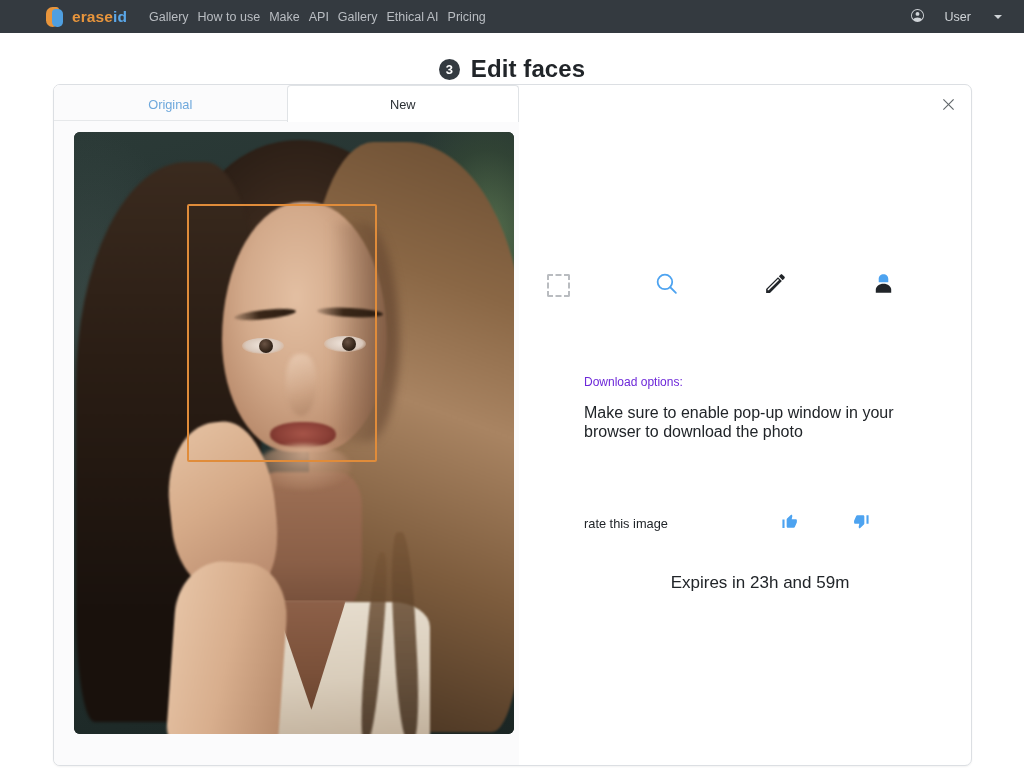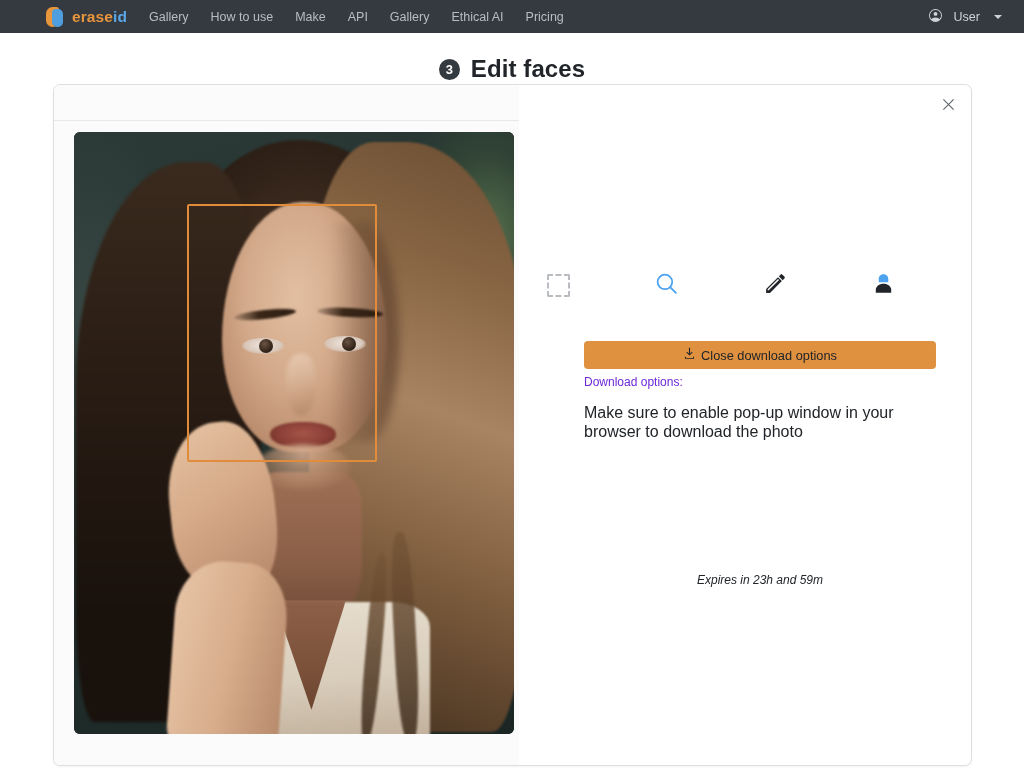--- a/index.html
+++ b/index.html
@@ -60,38 +60,38 @@
     font-size: 15.5px;
     font-weight: 700;
     letter-spacing: .1px;
   }
   .brand-text .erase { color: #e8953c; }
   .brand-text .id { color: #5aa7e8; }
 
   .nav-links {
     display: flex;
     align-items: center;
-    gap: 22px;
+    gap: 9px;
   }
   .nav-link {
     color: #b9bdc2;
     font-size: 12.5px;
     text-decoration: none;
     cursor: pointer;
     white-space: nowrap;
   }
 
   .nav-right {
     position: absolute;
     right: 22px;
     top: 0;
     height: 33px;
     display: flex;
     align-items: center;
-    gap: 12px;
+    gap: 21px;
     cursor: pointer;
   }
   .user-label {
     color: #cfd3d7;
     font-size: 12.5px;
   }
   .caret {
     width: 0; height: 0;
     border-left: 4px solid transparent;
     border-right: 4px solid transparent;
@@ -489,23 +489,22 @@
     border: none;
   }
   .thumb-gap { width: 32px; }
 
   .expires {
     position: absolute;
     left: 65px;
     top: 488px;
     width: 352px;
     text-align: center;
-    font-size: 12px;
+    font-size: 17px;
     color: #212529;
-    font-style: italic;
   }
 </style>
 </head>
 <body>
 
 <div class="navbar">
   <div class="brand">
     <span class="brand-logo">
       <span class="lobe-orange"></span>
       <span class="lobe-blue"></span>
@@ -546,20 +545,22 @@
   <div class="close-btn">
     <svg width="13" height="13" viewBox="0 0 14 14" stroke="#5e6468" stroke-width="1.2" fill="none">
       <line x1="1.5" y1="1.5" x2="12.5" y2="12.5"></line>
       <line x1="12.5" y1="1.5" x2="1.5" y2="12.5"></line>
     </svg>
   </div>
 
   <div class="left-panel">
 
     <div class="tabs">
+      <div class="tab inactive">Original</div>
+      <div class="tab active">New</div>
     </div>
 
     <div class="photo-wrap">
       <div class="photo">
         <div class="hair-top"></div>
         <div class="hair-left"></div>
         <div class="hair-right"></div>
         <div class="neck"></div>
         <div class="face"></div>
         <div class="face-shadow"></div>
@@ -612,31 +613,41 @@
         <span>
           <svg width="25" height="25" viewBox="0 0 24 24">
             <path d="M12 3.2c-2.6 0-4.6 2-4.6 4.5v3h9.2v-3c0-2.5-2-4.5-4.6-4.5z" fill="#4da3f0"></path>
             <path d="M12 12.2c-4.1 0-7.4 2.6-7.4 5.8v2.8h14.8v-2.8c0-3.2-3.3-5.8-7.4-5.8z" fill="#212529"></path>
           </svg>
         </span>
       </button>
 
     </div>
 
-    <button class="download-toggle">
-      <span>
-        <svg width="13" height="13" viewBox="0 0 16 16" fill="#212529">
-          <path d="M7.3 1v7.1L4.9 5.7l-.9.9L8 10.6l4-4-.9-.9-2.4 2.4V1zM2.4 12v2.6h11.2V12h-1.2v1.4H3.6V12z"></path>
-        </svg>
-      </span>
-      <span>Close download options</span>
-    </button>
 
     <div class="dl-options-label">Download options:</div>
 
     <div class="popup-note">Make sure to enable pop-up window in your browser to download the photo</div>
 
 
+    <div class="rate-row">
+      <span class="rate-label">rate this image</span>
+      <button class="thumb-btn">
+        <span>
+          <svg width="17" height="17" viewBox="0 0 24 24" fill="#4da3f0">
+            <path d="M2 21h3V9H2v12zM22.5 10.5c0-1-.8-1.8-1.8-1.8h-5.6l.9-4.1v-.3c0-.4-.2-.8-.4-1.1L14.5 2 8.6 7.9c-.4.4-.6.9-.6 1.4V19c0 1 .8 1.8 1.8 1.8h8.1c.7 0 1.4-.4 1.6-1.1l2.8-6.4c.1-.2.1-.4.1-.6v-2.2z"></path>
+          </svg>
+        </span>
+      </button>
+      <span class="thumb-gap"></span>
+      <button class="thumb-btn">
+        <span>
+          <svg width="17" height="17" viewBox="0 0 24 24" fill="#4da3f0">
+            <path d="M19 3h3v12h-3V3zM1.5 13.5c0 1 .8 1.8 1.8 1.8h5.6l-.9 4.1v.3c0 .4.2.8.4 1.1L9.5 22l5.9-5.9c.4-.4.6-.9.6-1.4V5c0-1-.8-1.8-1.8-1.8H6.1c-.7 0-1.4.4-1.6 1.1l-2.8 6.4c-.1.2-.2.4-.2.6v2.2z"></path>
+          </svg>
+        </span>
+      </button>
+    </div>
 
     <div class="expires">Expires in 23h and 59m</div>
 
   </div>
 </div>
 
 </body></html>

